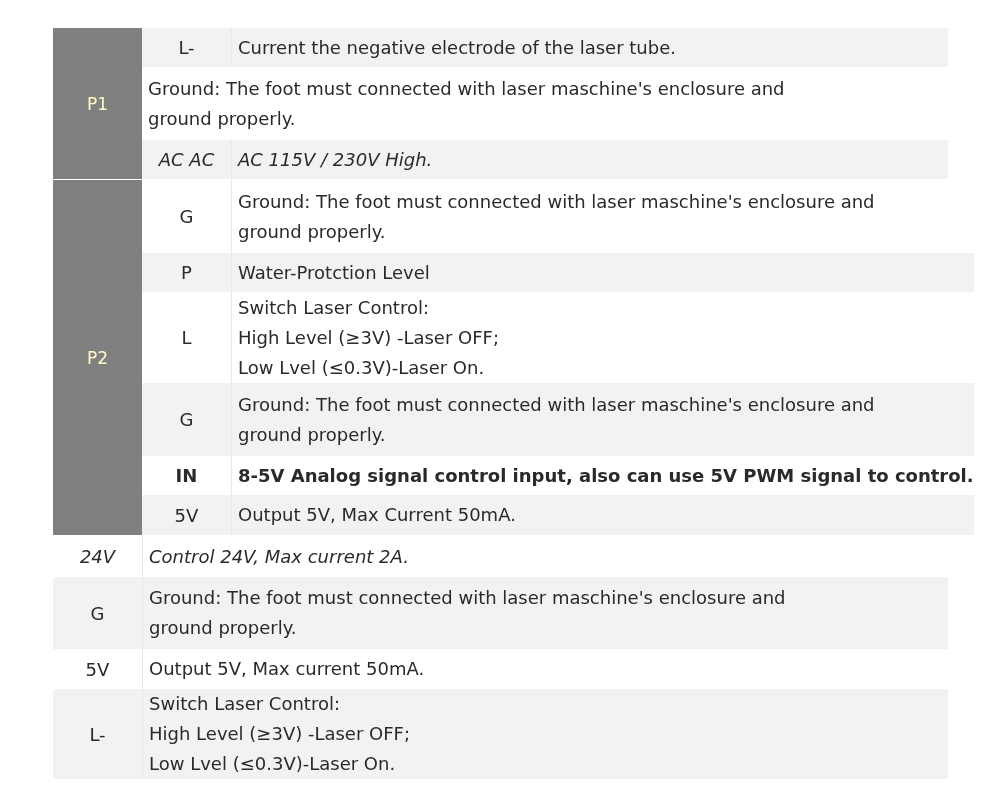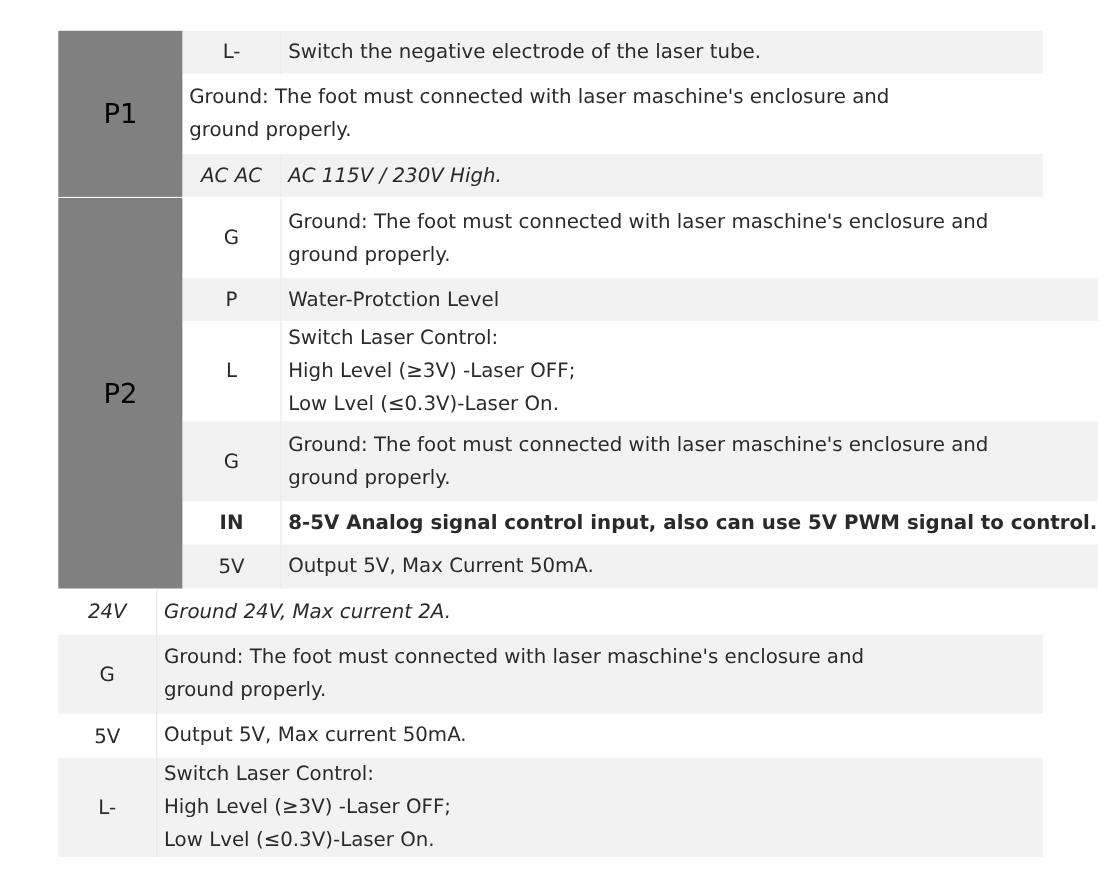--- a/index.html
+++ b/index.html
@@ -1,21 +1,21 @@
 <!DOCTYPE html>
 <html><head>
 <meta charset="utf-8">
 <style>
   html, body { margin: 0; padding: 0; background: #ffffff; }
   body { width: 1000px; height: 809px; position: relative; overflow: hidden;
          font-family: "DejaVu Sans", "Liberation Sans", sans-serif; color: #2a2a2a; }
   .table { position: absolute; left: 53px; top: 28px; width: 895px; }
   .group { display: flex; border-top: 1px solid #ffffff; }
   .group:first-child { border-top: none; }
-  .port { width: 113px; background: #808080; color: #000000; font-size: 25px;
+  .port { width: 89px; background: #808080; color: #fef9c3; font-size: 17px;
           display: flex; align-items: center; justify-content: center; flex-shrink: 0; }
   .rows { flex: 1; }
   .row { display: flex; }
   .row.shade { background: #f2f2f2; }
   .row.white { background: #ffffff; }
   .pin { width: 89px; flex-shrink: 0; text-align: center; font-size: 18px;
          display: flex; align-items: center; justify-content: center;
          border-right: 1px solid #e8e8e8; }
   .desc { flex: 1; padding: 0 0 0 6px; font-size: 18px; line-height: 30px;
           display: flex; flex-direction: column; justify-content: center; }
@@ -24,21 +24,21 @@
 </head>
 <body>
 
 <div class="table" id="tbl">
     <div class="group">
       <div class="port">P1</div>
       <div class="rows">
         <div class="row shade" style="height: 39px;">
           <div class="pin">L-</div>
           <div class="desc">
-            <span>Switch the negative electrode of the laser tube.</span>
+            <span>Current the negative electrode of the laser tube.</span>
           </div>
         </div>
         <div class="row white" style="height: 73px;">
           <div class="desc">
             <span>Ground: The foot must connected with laser maschine's enclosure and</span>
             <span>ground properly.</span>
           </div>
         </div>
         <div class="row shade" style="height: 39px; font-style: italic;">
           <div class="pin">AC AC</div>
@@ -91,21 +91,21 @@
             <span>Output 5V, Max Current 50mA.</span>
           </div>
         </div>
       </div>
     </div>
     <div class="group">
       <div class="rows">
         <div class="row white" style="height: 41px; font-style: italic;">
           <div class="pin">24V</div>
           <div class="desc">
-            <span>Ground 24V, Max current 2A.</span>
+            <span>Control 24V, Max current 2A.</span>
           </div>
         </div>
         <div class="row shade" style="height: 72px;">
           <div class="pin">G</div>
           <div class="desc">
             <span>Ground: The foot must connected with laser maschine's enclosure and</span>
             <span>ground properly.</span>
           </div>
         </div>
         <div class="row white" style="height: 40px;">

